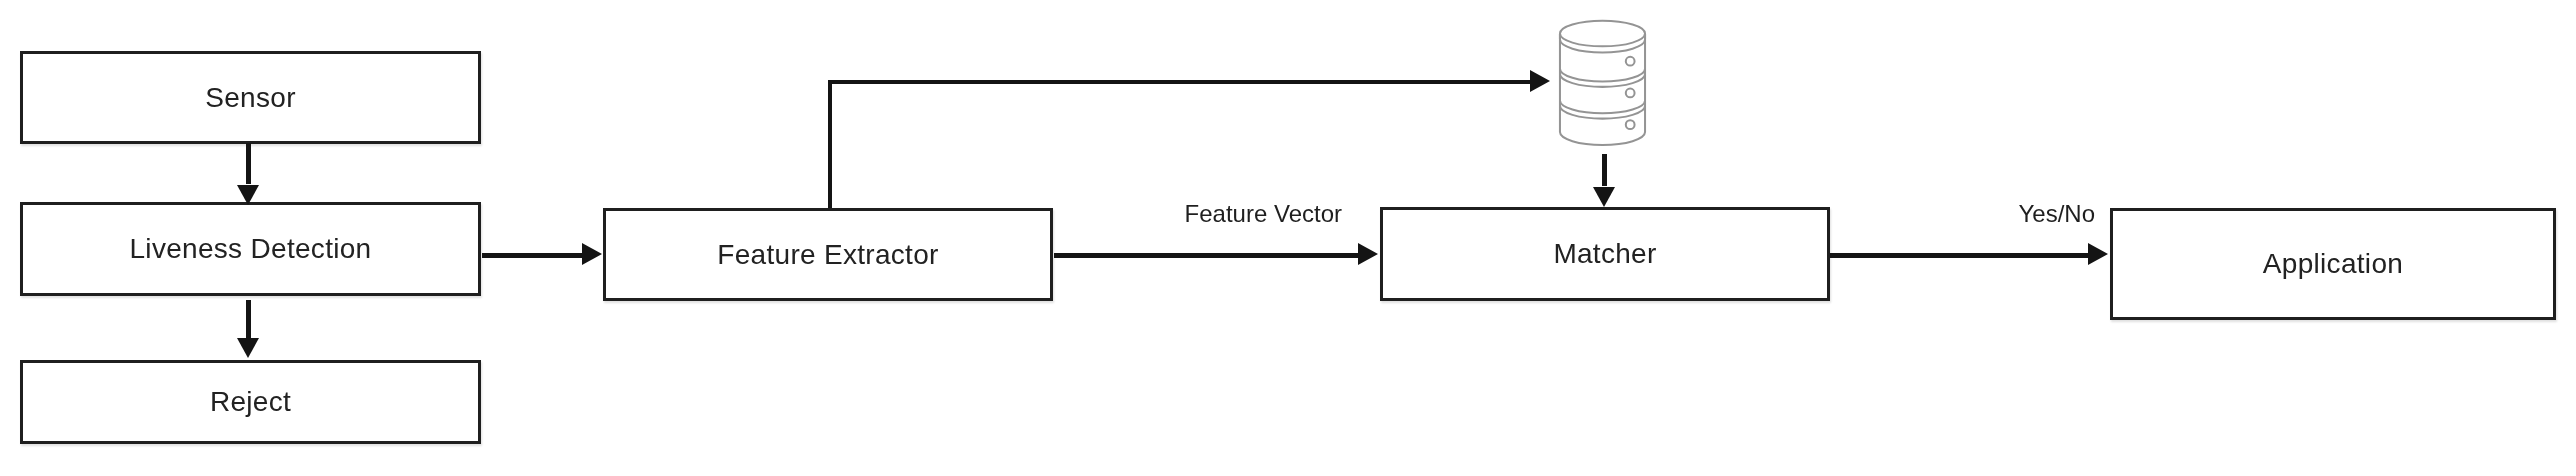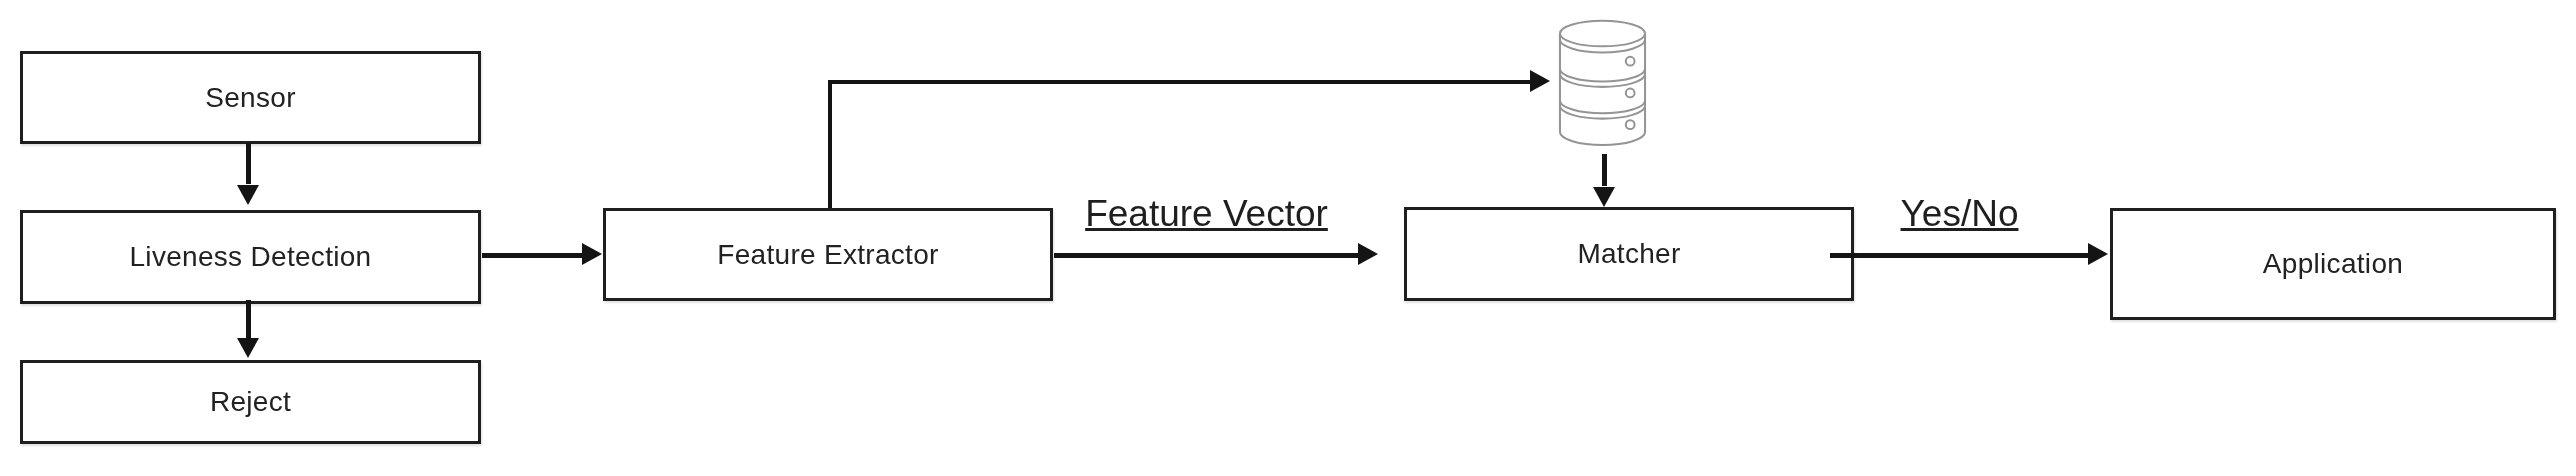--- a/index.html
+++ b/index.html
@@ -41,57 +41,56 @@
   }
   .arr-down {
     position: absolute;
     width: 0; height: 0;
     border-left: 11.5px solid transparent;
     border-right: 11.5px solid transparent;
     border-top: 20px solid #141414;
   }
   .edge-label {
     position: absolute;
-    font-size: 37px;
+    font-size: 24px;
     color: #1f1f1f;
-    text-align: center;
+    text-align: right;
     line-height: 35px;
     white-space: nowrap;
-    text-decoration: underline;
   }
   .db-icon {
     position: absolute;
     left: 1555px;
     top: 17.6px;
     width: 95px;
     height: 131px;
   }
 </style>
 </head>
 <body>
 
 <div class="canvas">
 
   <div class="node" style="left:20px; top:51px; width:461px; height:93px;">
     <span>Sensor</span>
   </div>
 
-  <div class="node" style="left:20px; top:210px; width:461px; height:94px;">
+  <div class="node" style="left:20px; top:202px; width:461px; height:94px;">
     <span>Liveness Detection</span>
   </div>
 
   <div class="node" style="left:20px; top:360px; width:461px; height:84px;text-align:center;">
     <span>Reject</span>
   </div>
 
   <div class="node" style="left:603px; top:208px; width:450px; height:93px;text-align:center;">
     <span>Feature Extractor</span>
   </div>
 
-  <div class="node" style="left:1380px; top:207px; width:450px; height:94px;margin-left:24px;">
+  <div class="node" style="left:1380px; top:207px; width:450px; height:94px;">
     <span>Matcher</span>
   </div>
 
   <div class="node" style="left:2110px; top:208px; width:446px; height:112px;">
     <span>Application</span>
   </div>
 
   <svg class="db-icon" viewBox="0 0 140 194">
     <g stroke="#949494" stroke-width="3" fill="#ffffff">
 

